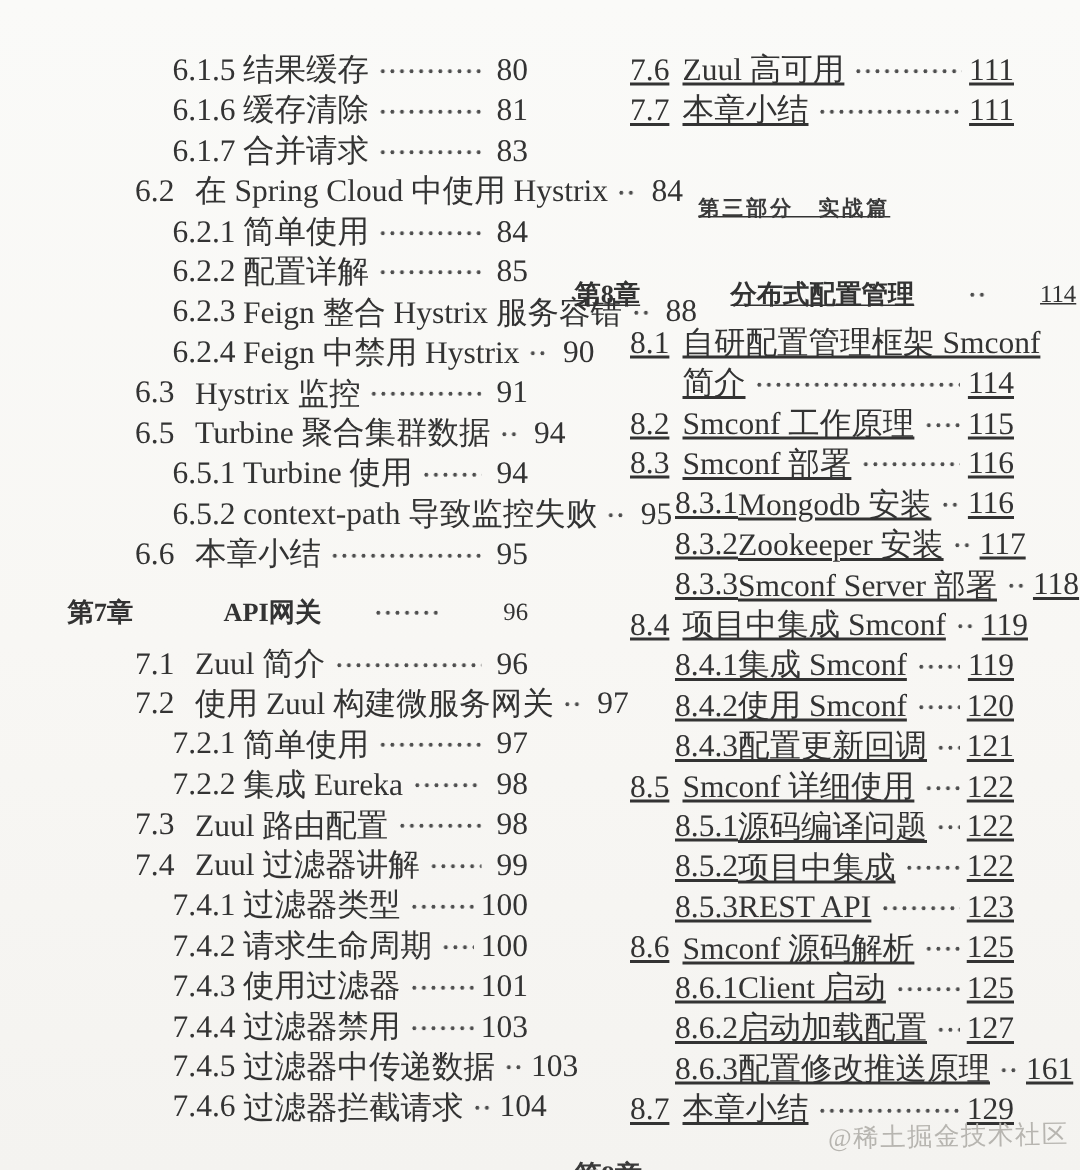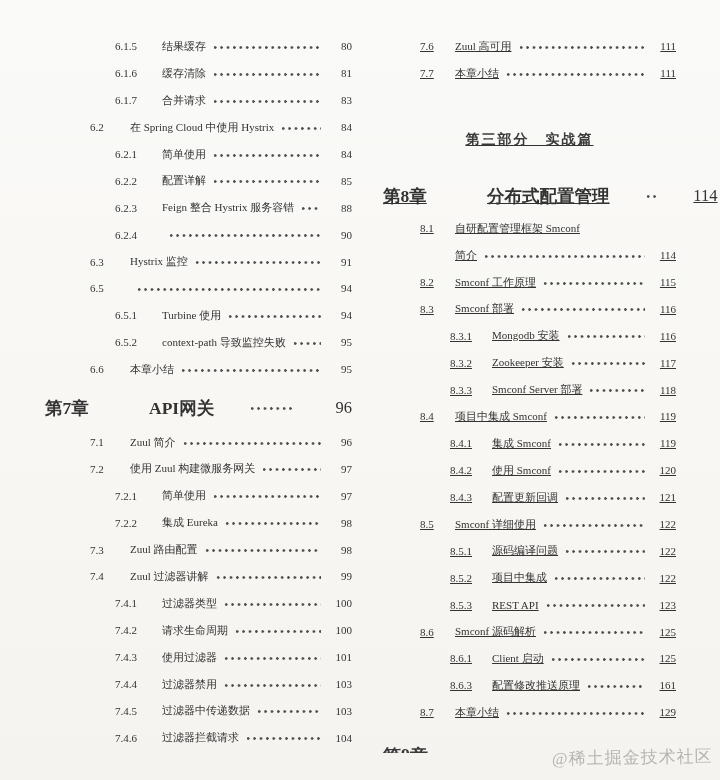--- a/index.html
+++ b/index.html
@@ -6,21 +6,21 @@
   #page {
     position:relative; width:720px; height:780px; overflow:hidden;
     background:linear-gradient(180deg,#fafaf8 0%, #f8f7f4 55%, #f4f3f0 100%);
     font-family:"Liberation Serif","DejaVu Serif",serif;
     color:#333333;
   }
   .col { position:absolute; top:33px; }
   #col-left  { left:45px;  width:307px; }
   #col-right { left:383px; width:293px;text-decoration:underline; }
 
-  .row { display:flex; align-items:center; height:26.9px; font-size:11px; white-space:nowrap; }
+  .row { display:flex; align-items:center; height:26.9px; font-size:21px; white-space:nowrap; }
   .row .num { flex:none; }
   .row .title { flex:none; }
 
   .l1 { padding-left:45px; } .l1 .num { width:40px; }
   .l2 { padding-left:70px; } .l2 .num { width:47px; }
   #col-right .l1 { padding-left:37px; } #col-right .l1 .num { width:35px; }
   #col-right .l2 { padding-left:67px; } #col-right .l2 .num { width:42px; }
   .cont { padding-left:72px; }
 
   .chapter { font-weight:bold; font-size:17.5px; height:30px;gap:29px; }
@@ -90,31 +90,33 @@
         <span class="page">85</span>
       </div>
       <div class="row l2">
         <span class="num">6.2.3</span>
         <span class="title">Feign 整合 Hystrix 服务容错</span>
         <span class="leader"></span>
         <span class="page">88</span>
       </div>
       <div class="row l2">
         <span class="num">6.2.4</span>
+        <span class="title">Feign 中禁用 Hystrix</span>
         <span class="leader"></span>
         <span class="page">90</span>
       </div>
       <div class="row l1">
         <span class="num">6.3</span>
         <span class="title">Hystrix 监控</span>
         <span class="leader"></span>
         <span class="page">91</span>
       </div>
       <div class="row l1">
         <span class="num">6.5</span>
+        <span class="title">Turbine 聚合集群数据</span>
         <span class="leader"></span>
         <span class="page">94</span>
       </div>
       <div class="row l2">
         <span class="num">6.5.1</span>
         <span class="title">Turbine 使用</span>
         <span class="leader"></span>
         <span class="page">94</span>
       </div>
       <div class="row l2">
@@ -321,20 +323,26 @@
         <span class="leader"></span>
         <span class="page">125</span>
       </div>
       <div class="row l2">
         <span class="num">8.6.1</span>
         <span class="title">Client 启动</span>
         <span class="leader"></span>
         <span class="page">125</span>
       </div>
       <div class="row l2">
+        <span class="num">8.6.2</span>
+        <span class="title">启动加载配置</span>
+        <span class="leader"></span>
+        <span class="page">127</span>
+      </div>
+      <div class="row l2">
         <span class="num">8.6.3</span>
         <span class="title">配置修改推送原理</span>
         <span class="leader"></span>
         <span class="page">161</span>
       </div>
       <div class="row l1">
         <span class="num">8.7</span>
         <span class="title">本章小结</span>
         <span class="leader"></span>
         <span class="page">129</span>

